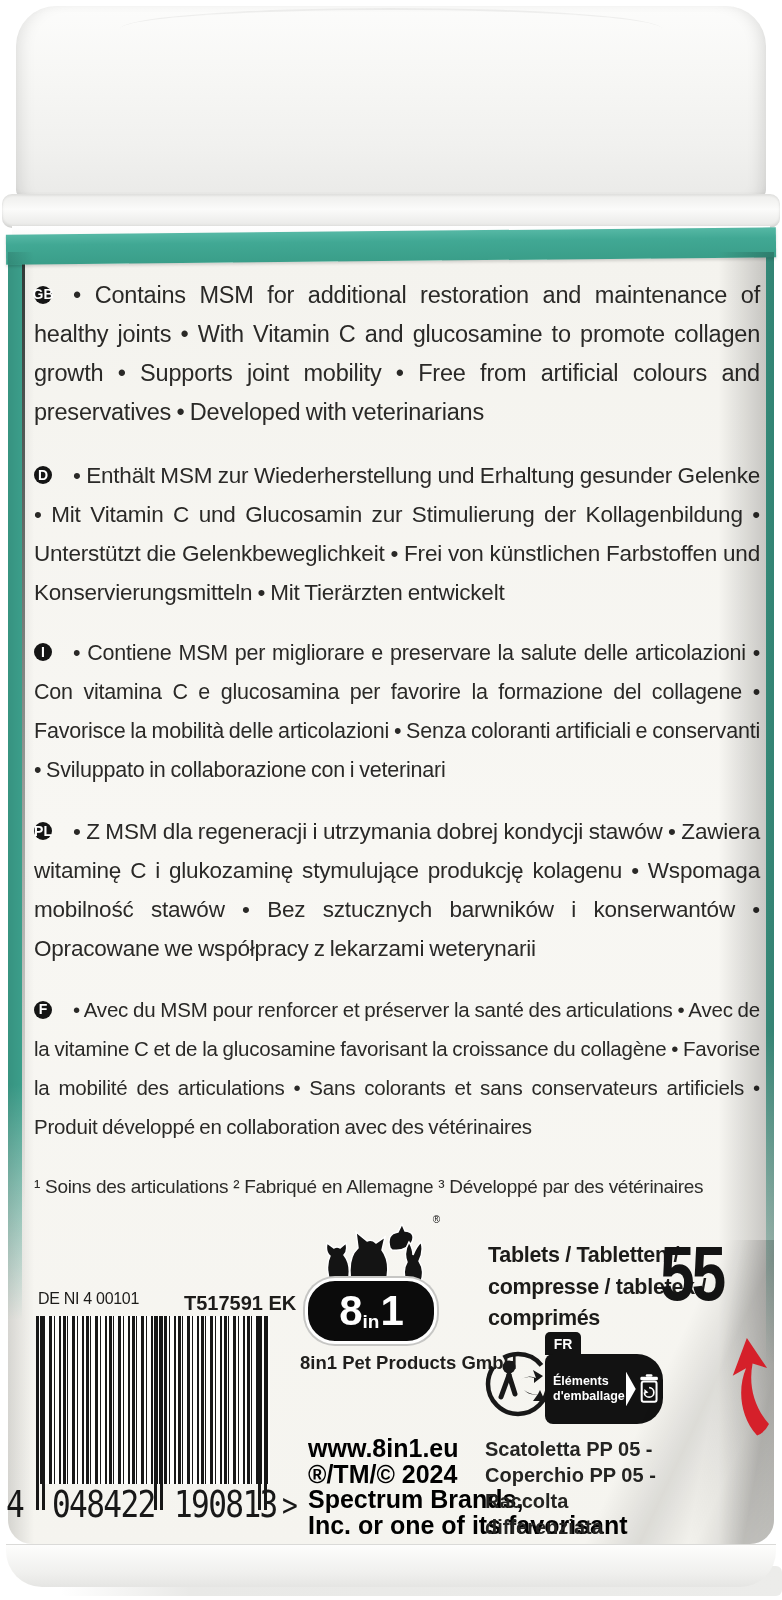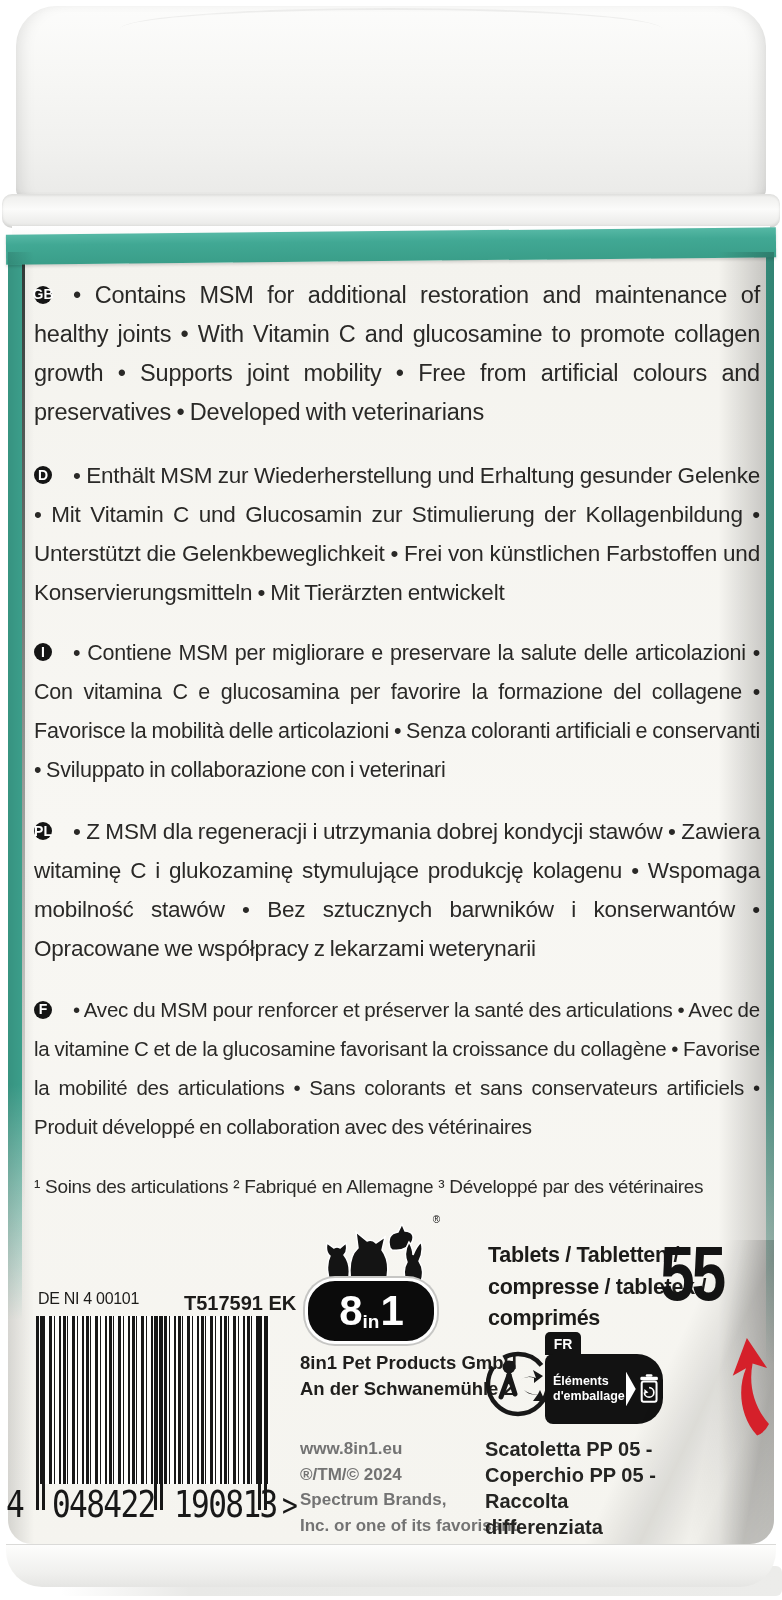--- a/index.html
+++ b/index.html
@@ -82,21 +82,21 @@
   
   .logo{left:304px;top:1220px;width:134px;z-index:3;}
   .logo-animals{display:block;margin:0 auto;}
   .logo-box{position:relative;width:126px;height:60px;margin:-4px auto 0;background:#0b0b0b;border-radius:30px;
     border:3px solid #ffffff;box-shadow:0 0 0 2px #c6c6c4;display:flex;align-items:center;justify-content:center;color:#fff;}
   .logo-box .p8,.logo-box .p1{font-size:42px;font-weight:800;letter-spacing:-1px;}
   .logo-box .pin{font-size:19px;font-weight:700;align-self:flex-end;margin:0 1px 8px;}
   .logo-reg{position:absolute;right:-2px;top:-6px;font-size:10px;color:#0b0b0b;}
 
   .mfr-address{left:300px;top:1350px;z-index:3;font-size:18.5px;font-weight:700;line-height:26px;color:#1f1e1c;white-space:nowrap;}
-  .mfr-legal{left:300px;top:1436px;z-index:3;font-size:17px;font-weight:700;line-height:25.5px;color:#737373;white-space:nowrap;}
+  .mfr-legal{left:308px;top:1436px;z-index:3;font-size:25px;font-weight:700;line-height:25.5px;color:#000000;white-space:nowrap;}
 
   
   .count-label{left:488px;top:1240px;z-index:3;font-size:21.5px;font-weight:700;line-height:31.5px;color:#1c1b19;white-space:nowrap;letter-spacing:-0.3px;}
   .count-value{left:660px;top:1228px;z-index:3;font-size:78px;font-weight:800;color:#141414;
     letter-spacing:-4px;transform:scaleX(0.8);transform-origin:left top;}
 
   .triman{left:484px;top:1350px;z-index:3;}
   .fr-tab{left:545px;top:1332px;width:36px;height:23px;z-index:3;background:#121212;color:#fff;
     border-radius:5px 5px 0 0;font-size:14px;font-weight:700;display:flex;align-items:center;justify-content:center;}
   .fr-box{left:545px;top:1354px;width:118px;height:70px;z-index:3;background:#121212;
@@ -169,21 +169,20 @@
   <div class="logo-box">
     <span class="p8">8</span>
     <span class="pin">in</span>
     <span class="p1">1</span>
   </div>
   <span class="abs logo-reg">®</span>
 </div>
 
 <div class="abs mfr-address">
   <div>8in1 Pet Products GmbH</div>
-  <div>An der Schwanemühle 2</div>
 </div>
 <div class="abs mfr-legal">
   <div>www.8in1.eu</div>
   <div>®/TM/© 2024</div>
   <div>Spectrum Brands,</div>
   <div>Inc. or one of its favorisant</div>
 </div>
 
 <div class="abs count-label">
   <div>Tablets / Tabletten /</div>

